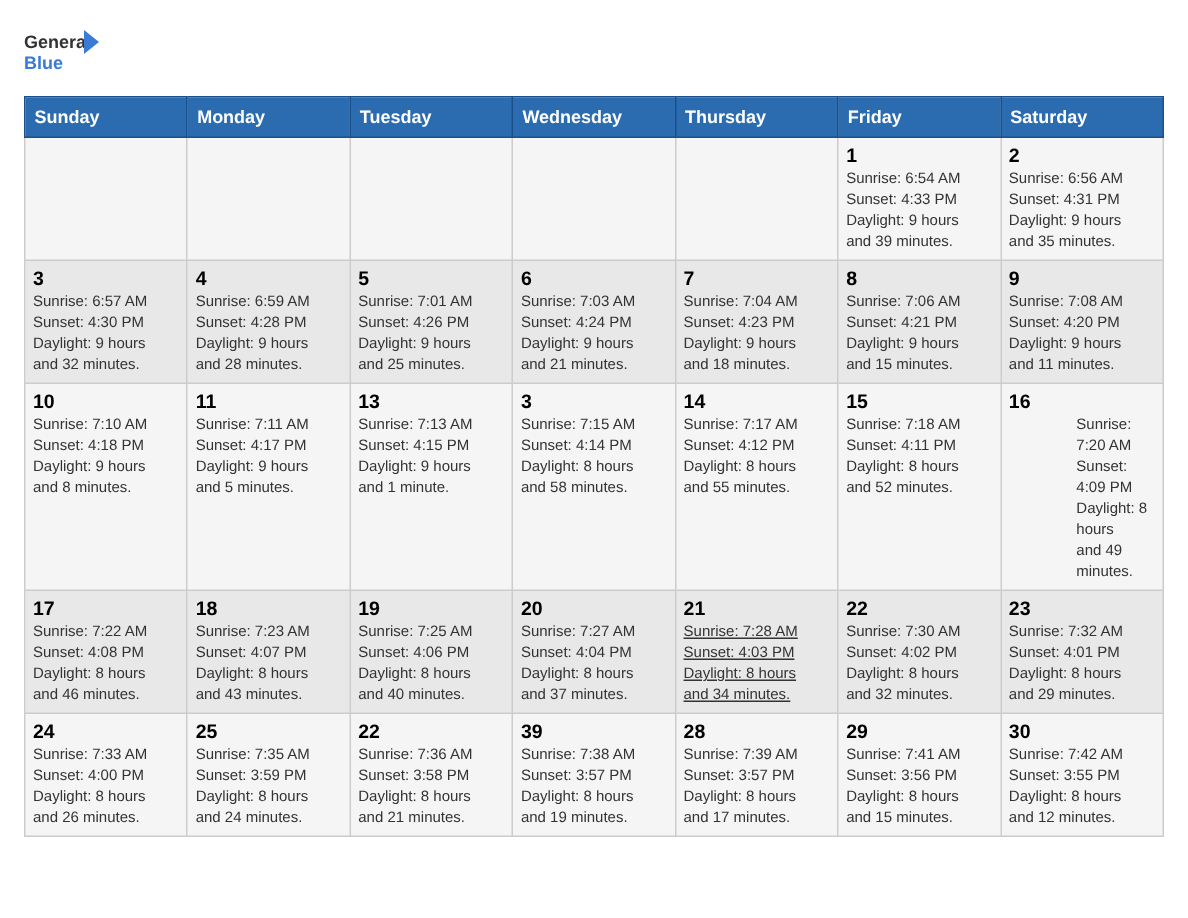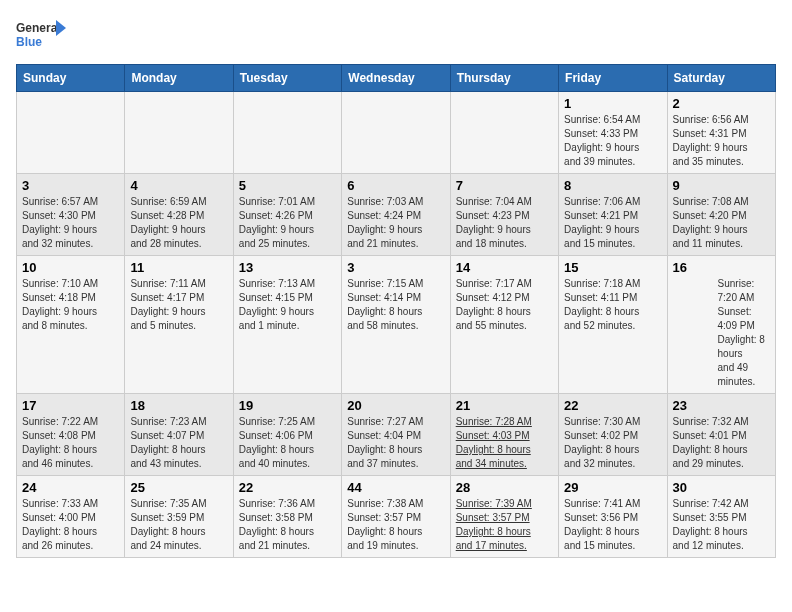--- a/index.html
+++ b/index.html
@@ -294,29 +294,29 @@
 and 24 minutes.</div>
         </td>
         <td>
           <div class="day-number">22</div>
           <div class="day-info" style="white-space: pre-line;">Sunrise: 7:36 AM
 Sunset: 3:58 PM
 Daylight: 8 hours
 and 21 minutes.</div>
         </td>
         <td>
-          <div class="day-number">44</div>
+          <div class="day-number">39</div>
           <div class="day-info" style="white-space: pre-line;">Sunrise: 7:38 AM
 Sunset: 3:57 PM
 Daylight: 8 hours
 and 19 minutes.</div>
         </td>
         <td>
           <div class="day-number">28</div>
-          <div class="day-info" style="white-space: pre-line; text-decoration: underline;">Sunrise: 7:39 AM
+          <div class="day-info" style="white-space: pre-line;">Sunrise: 7:39 AM
 Sunset: 3:57 PM
 Daylight: 8 hours
 and 17 minutes.</div>
         </td>
         <td>
           <div class="day-number">29</div>
           <div class="day-info" style="white-space: pre-line;">Sunrise: 7:41 AM
 Sunset: 3:56 PM
 Daylight: 8 hours
 and 15 minutes.</div>

